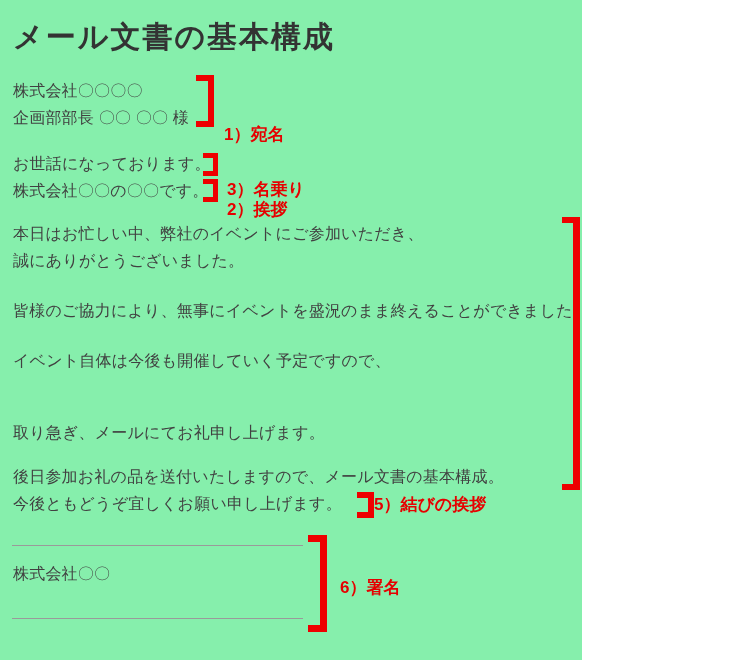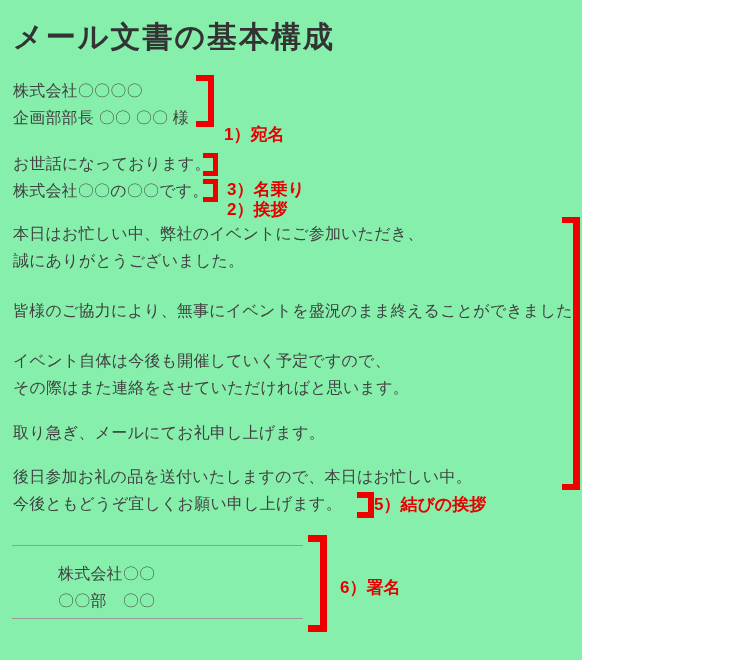--- a/index.html
+++ b/index.html
@@ -20,21 +20,21 @@
     font-size:16px;line-height:27px;letter-spacing:0.2px;
     color:#414141;white-space:nowrap;
   }
   .addressee{top:77px;}
   .greet{top:150px;}
   .p1{top:220px;}
   .p2{top:297px;}
   .p3{top:347px;}
   .p4{top:419px;}
   .p5{top:463px;}
-  .sig{top:560px;margin-left:45px;}
+  .sig{top:560px;}
   .hr{
     position:absolute;left:12px;width:291px;height:0;
     border-top:1px solid #9a9a9a;
   }
   .hr1{top:545px;}
   .hr2{top:618px;}
   .bracket{
     position:absolute;box-sizing:border-box;
     border-style:solid;border-color:#ee0000;
     border-width:6px 6px 6px 0;
@@ -78,37 +78,35 @@
     <div>本日はお忙しい中、弊社のイベントにご参加いただき、</div>
     <div>誠にありがとうございました。</div>
   </div>
 
   <div class="txt p2">
     <div>皆様のご協力により、無事にイベントを盛況のまま終えることができました。</div>
   </div>
 
   <div class="txt p3">
     <div>イベント自体は今後も開催していく予定ですので、</div>
-    <div>その際はまた連絡をさせていただければと思います。</div>
   </div>
 
   <div class="txt p4">
     <div>取り急ぎ、メールにてお礼申し上げます。</div>
   </div>
 
   <div class="txt p5">
-    <div>後日参加お礼の品を送付いたしますので、本日はお忙しい中。</div>
+    <div>後日参加お礼の品を送付いたしますので、メール文書の基本構成。</div>
     <div>今後ともどうぞ宜しくお願い申し上げます。</div>
   </div>
 
   <div class="hr hr1"></div>
 
   <div class="txt sig">
     <div>株式会社〇〇</div>
-    <div>〇〇部　〇〇</div>
   </div>
 
   <div class="hr hr2"></div>
 
   <div class="bracket b1"></div>
   <div class="label l1">1）宛名</div>
 
   <div class="bracket b2"></div>
   <div class="label l2">2）挨拶</div>
 

